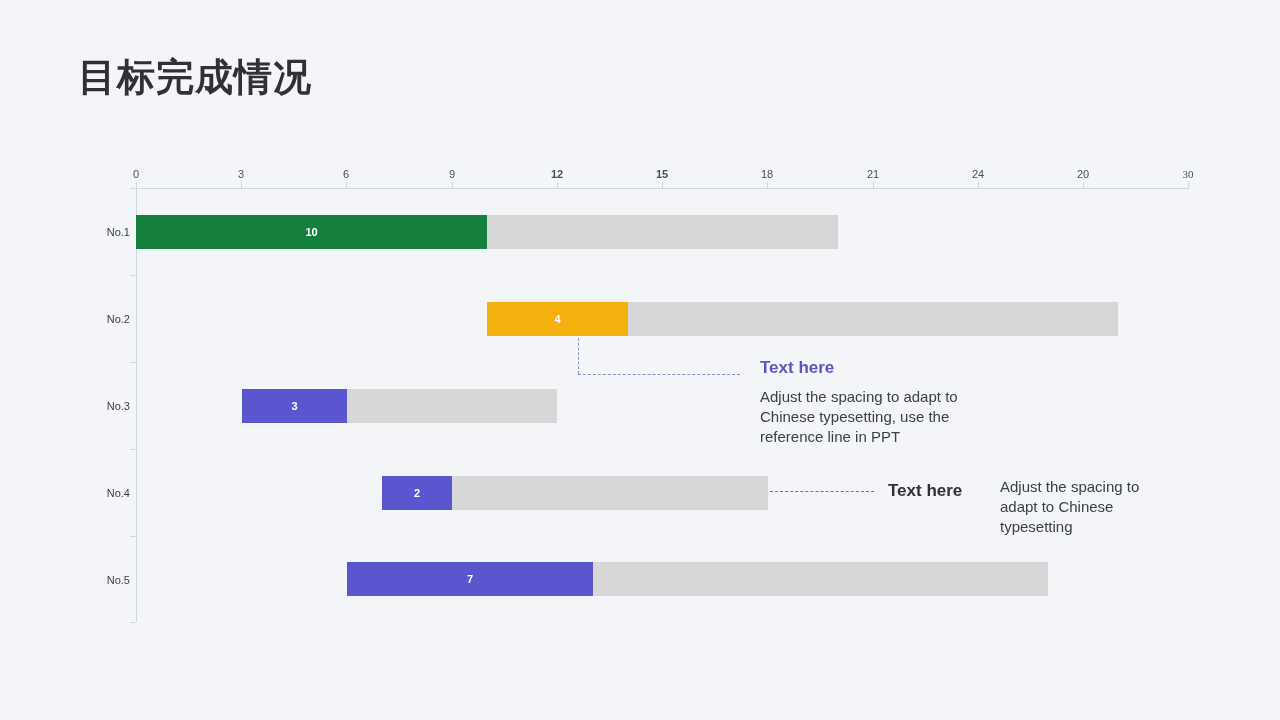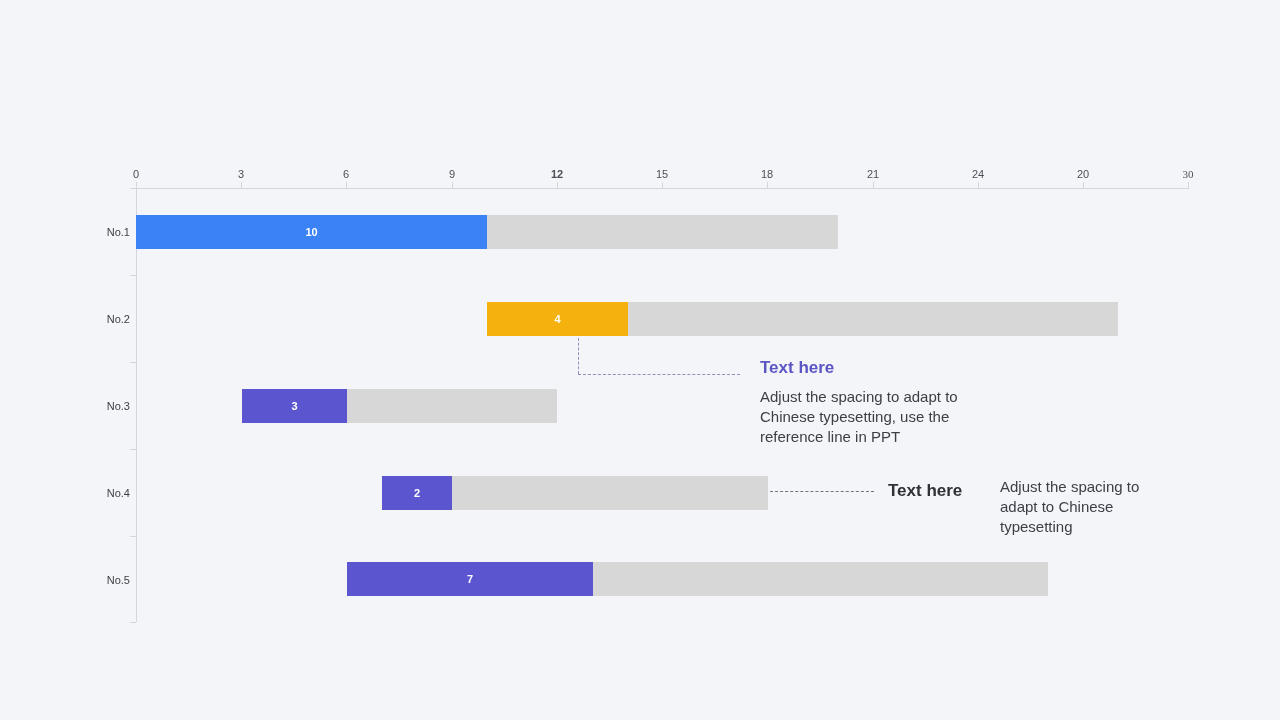--- a/index.html
+++ b/index.html
@@ -145,20 +145,21 @@
   .leader-h-dark {
     position: absolute;
     border-top: 1px dashed #6f7480;
   }
 </style>
 </head>
 <body>
 
 <div id="slide">
 
+  <div id="page-title">目标完成情况</div>
 
   <div id="chart-area">
 
     <div class="axis-top-line"></div>
     <div class="axis-left-line"></div>
 
     <div class="x-tick" style="left:136px;"></div>
     <div class="x-tick" style="left:241px;"></div>
     <div class="x-tick" style="left:346px;"></div>
     <div class="x-tick" style="left:452px;"></div>
@@ -168,37 +169,37 @@
     <div class="x-tick" style="left:873px;"></div>
     <div class="x-tick" style="left:978px;"></div>
     <div class="x-tick" style="left:1083px;"></div>
     <div class="x-tick" style="left:1188px;"></div>
 
     <div class="x-tick-label" style="left:136px;">0</div>
     <div class="x-tick-label" style="left:241px;">3</div>
     <div class="x-tick-label" style="left:346px;">6</div>
     <div class="x-tick-label" style="left:452px;">9</div>
     <div class="x-tick-label" style="left:557px;font-weight:bold;">12</div>
-    <div class="x-tick-label" style="left:662px;">15</div>
+    <div class="x-tick-label" style="left:662px;font-weight:bold;">15</div>
     <div class="x-tick-label" style="left:767px;">18</div>
     <div class="x-tick-label" style="left:873px;">21</div>
     <div class="x-tick-label" style="left:978px;">24</div>
     <div class="x-tick-label" style="left:1083px;">20</div>
     <div class="x-tick-label" style="left:1188px;font-family:Liberation Serif, serif;">30</div>
 
     <div class="y-tick" style="top:188px;"></div>
     <div class="y-tick" style="top:275px;"></div>
     <div class="y-tick" style="top:362px;"></div>
     <div class="y-tick" style="top:449px;"></div>
     <div class="y-tick" style="top:536px;"></div>
     <div class="y-tick" style="top:622px;"></div>
 
     <div class="row-label" style="top:226px;">No.1</div>
     <div class="bar bar-remain" style="left:487px; top:215px; width:351px;"></div>
-    <div class="bar" style="left:136px; top:215px; width:351px; background:#3b82f6;">
+    <div class="bar" style="left:136px; top:215px; width:351px; background:#15803d;">
       <div class="bar-value">10</div>
     </div>
 
     <div class="row-label" style="top:313px;">No.2</div>
     <div class="bar bar-remain" style="left:628px; top:302px; width:490px;"></div>
     <div class="bar" style="left:487px; top:302px; width:141px; background:#f5b10d;">
       <div class="bar-value">4</div>
     </div>
 
     <div class="row-label" style="top:400px;">No.3</div>

